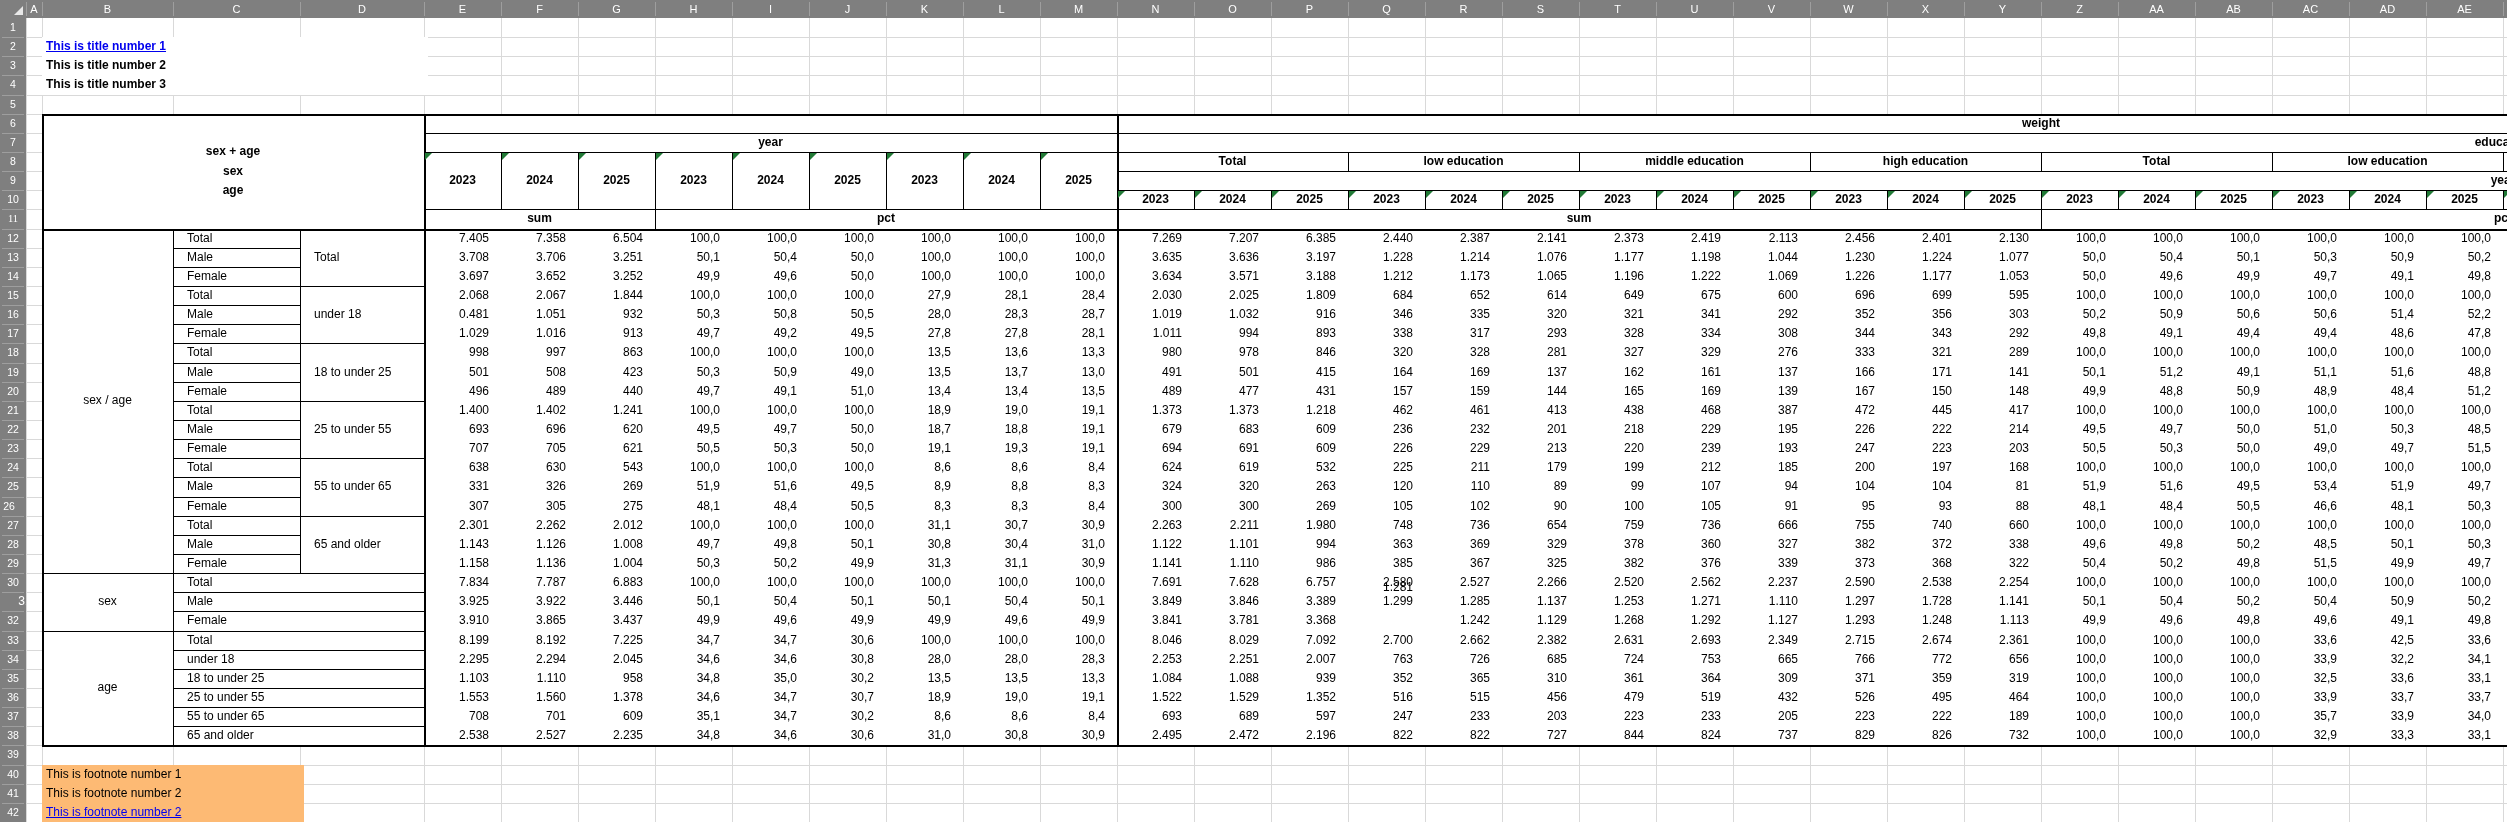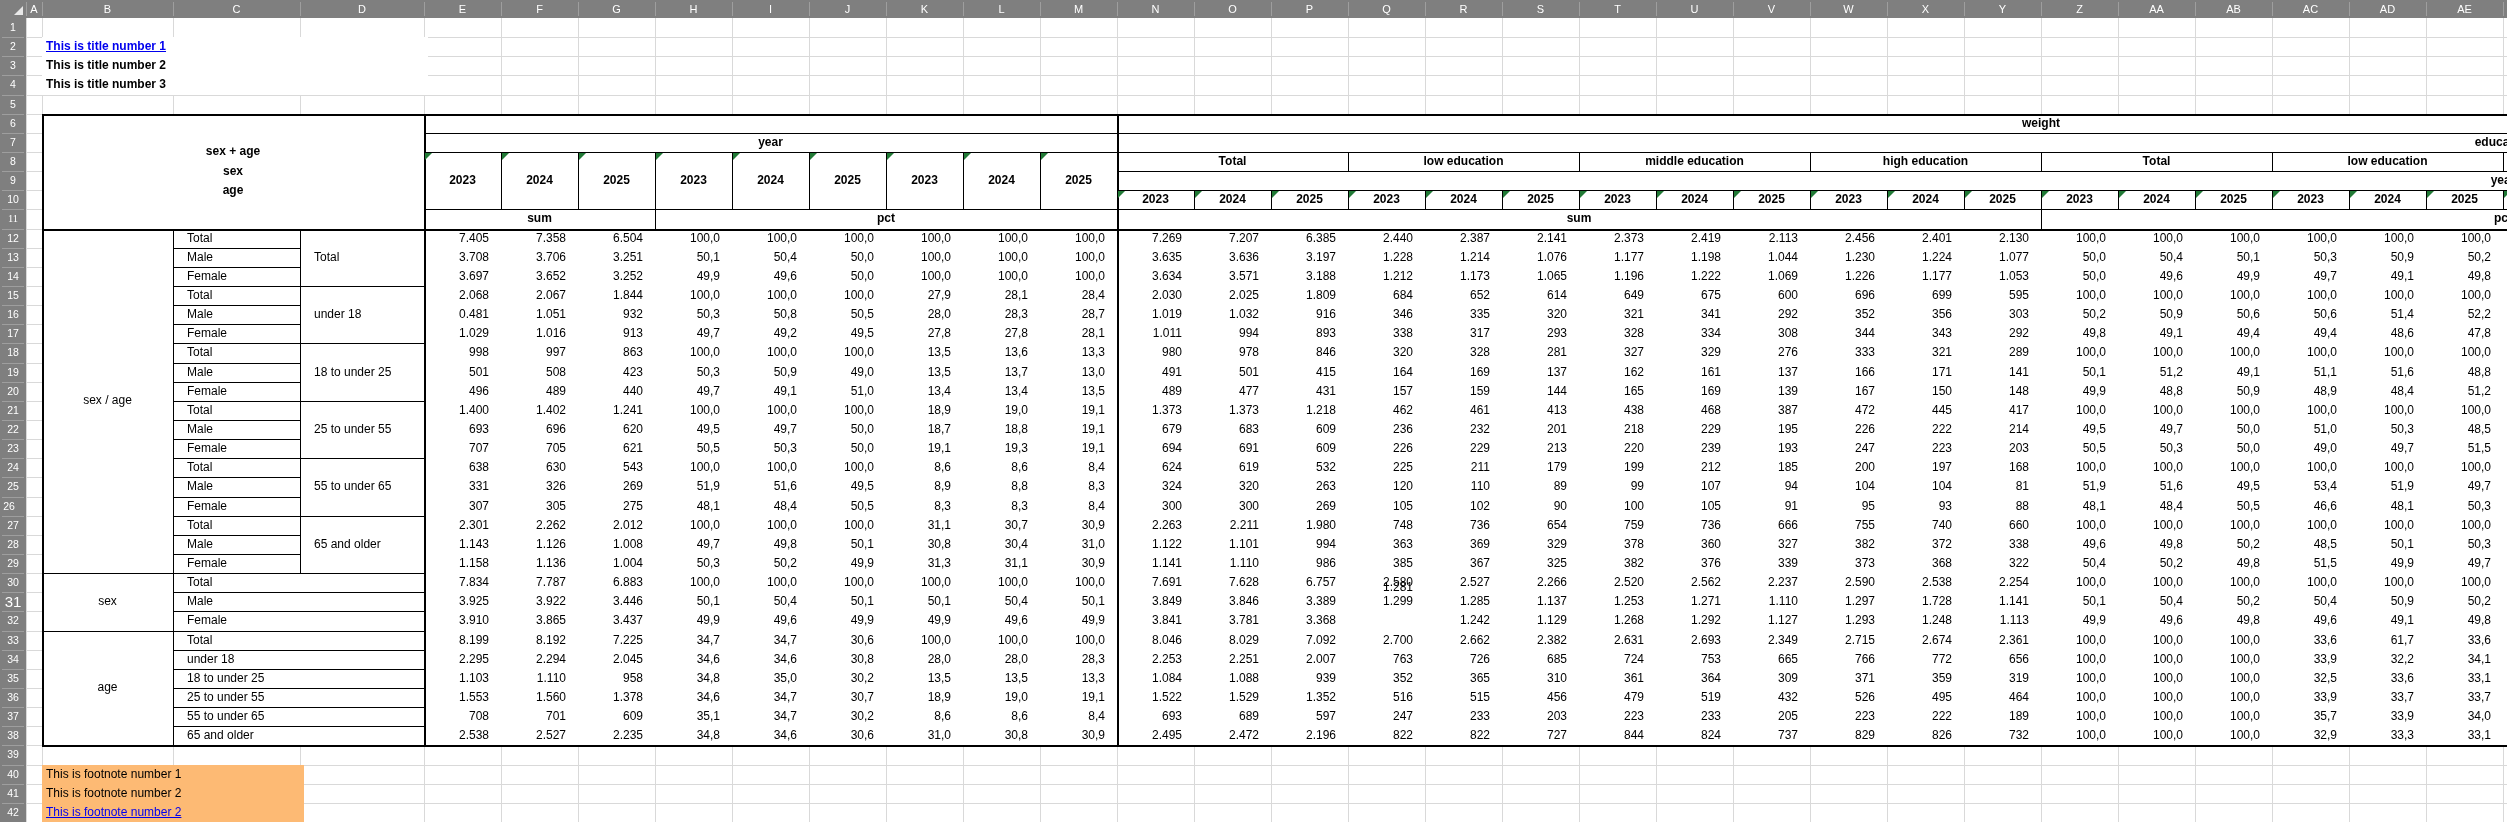--- a/index.html
+++ b/index.html
@@ -148,21 +148,21 @@
       <div class="hdrtxt" style="left: 0px; top: 478.571px; width: 18px; height: 19.1429px; line-height: 19.1429px; font-size: 10.5px;">26</div>
       <div class="sep" style="left: 2px; top: 497.714px; width: 22px; height: 1px;"></div>
       <div class="hdrtxt" style="left: 0px; top: 497.714px; width: 26px; height: 19.1429px; line-height: 19.1429px; font-size: 10.5px;">27</div>
       <div class="sep" style="left: 2px; top: 516.857px; width: 22px; height: 1px;"></div>
       <div class="hdrtxt" style="left: 0px; top: 516.857px; width: 26px; height: 19.1429px; line-height: 19.1429px; font-size: 10.5px;">28</div>
       <div class="sep" style="left: 2px; top: 536px; width: 22px; height: 1px;"></div>
       <div class="hdrtxt" style="left: 0px; top: 536px; width: 26px; height: 19.1429px; line-height: 19.1429px; font-size: 10.5px;">29</div>
       <div class="sep" style="left: 2px; top: 555.143px; width: 22px; height: 1px;"></div>
       <div class="hdrtxt" style="left: 0px; top: 555.143px; width: 26px; height: 19.1429px; line-height: 19.1429px; font-size: 10.5px;">30</div>
       <div class="sep" style="left: 2px; top: 574.286px; width: 22px; height: 1px;"></div>
-      <div class="hdrtxt" style="left: 0px; top: 574.286px; width: 26px; height: 19.1429px; line-height: 19.1429px; font-size: 15px;">31</div>
+      <div class="hdrtxt" style="left: 0px; top: 574.286px; width: 26px; height: 19.1429px; line-height: 19.1429px; font-size: 12px; padding-left: 12px;">31</div>
       <div class="sep" style="left: 2px; top: 593.429px; width: 22px; height: 1px;"></div>
       <div class="hdrtxt" style="left: 0px; top: 593.429px; width: 26px; height: 19.1429px; line-height: 19.1429px; font-size: 10.5px;">32</div>
       <div class="sep" style="left: 2px; top: 612.571px; width: 22px; height: 1px;"></div>
       <div class="hdrtxt" style="left: 0px; top: 612.571px; width: 26px; height: 19.1429px; line-height: 19.1429px; font-size: 10.5px;">33</div>
       <div class="sep" style="left: 2px; top: 631.714px; width: 22px; height: 1px;"></div>
       <div class="hdrtxt" style="left: 0px; top: 631.714px; width: 26px; height: 19.1429px; line-height: 19.1429px; font-size: 10.5px;">34</div>
       <div class="sep" style="left: 2px; top: 650.857px; width: 22px; height: 1px;"></div>
       <div class="hdrtxt" style="left: 0px; top: 650.857px; width: 26px; height: 19.1429px; line-height: 19.1429px; font-size: 10.5px;">35</div>
       <div class="sep" style="left: 2px; top: 670px; width: 22px; height: 1px;"></div>
       <div class="hdrtxt" style="left: 0px; top: 670px; width: 26px; height: 19.1429px; line-height: 19.1429px; font-size: 10.5px;">36</div>
@@ -1032,21 +1032,21 @@
       <div class="c rt" style="left: 1579px; top: 630.571px; width: 77px; height: 19.1429px;">2.631</div>
       <div class="c rt" style="left: 1656px; top: 630.571px; width: 77px; height: 19.1429px;">2.693</div>
       <div class="c rt" style="left: 1733px; top: 630.571px; width: 77px; height: 19.1429px;">2.349</div>
       <div class="c rt" style="left: 1810px; top: 630.571px; width: 77px; height: 19.1429px;">2.715</div>
       <div class="c rt" style="left: 1887px; top: 630.571px; width: 77px; height: 19.1429px;">2.674</div>
       <div class="c rt" style="left: 1964px; top: 630.571px; width: 77px; height: 19.1429px;">2.361</div>
       <div class="c rt" style="left: 2041px; top: 630.571px; width: 77px; height: 19.1429px;">100,0</div>
       <div class="c rt" style="left: 2118px; top: 630.571px; width: 77px; height: 19.1429px;">100,0</div>
       <div class="c rt" style="left: 2195px; top: 630.571px; width: 77px; height: 19.1429px;">100,0</div>
       <div class="c rt" style="left: 2272px; top: 630.571px; width: 77px; height: 19.1429px;">33,6</div>
-      <div class="c rt" style="left: 2349px; top: 630.571px; width: 77px; height: 19.1429px;">61,7</div>
+      <div class="c rt" style="left: 2349px; top: 630.571px; width: 77px; height: 19.1429px;">42,5</div>
       <div class="c rt" style="left: 2426px; top: 630.571px; width: 77px; height: 19.1429px;">33,6</div>
       <div class="c rt" style="left: 424px; top: 649.714px; width: 77px; height: 19.1429px;">2.295</div>
       <div class="c rt" style="left: 501px; top: 649.714px; width: 77px; height: 19.1429px;">2.294</div>
       <div class="c rt" style="left: 578px; top: 649.714px; width: 77px; height: 19.1429px;">2.045</div>
       <div class="c rt" style="left: 655px; top: 649.714px; width: 77px; height: 19.1429px;">34,6</div>
       <div class="c rt" style="left: 732px; top: 649.714px; width: 77px; height: 19.1429px;">34,6</div>
       <div class="c rt" style="left: 809px; top: 649.714px; width: 77px; height: 19.1429px;">30,8</div>
       <div class="c rt" style="left: 886px; top: 649.714px; width: 77px; height: 19.1429px;">28,0</div>
       <div class="c rt" style="left: 963px; top: 649.714px; width: 77px; height: 19.1429px;">28,0</div>
       <div class="c rt" style="left: 1040px; top: 649.714px; width: 77px; height: 19.1429px;">28,3</div>

